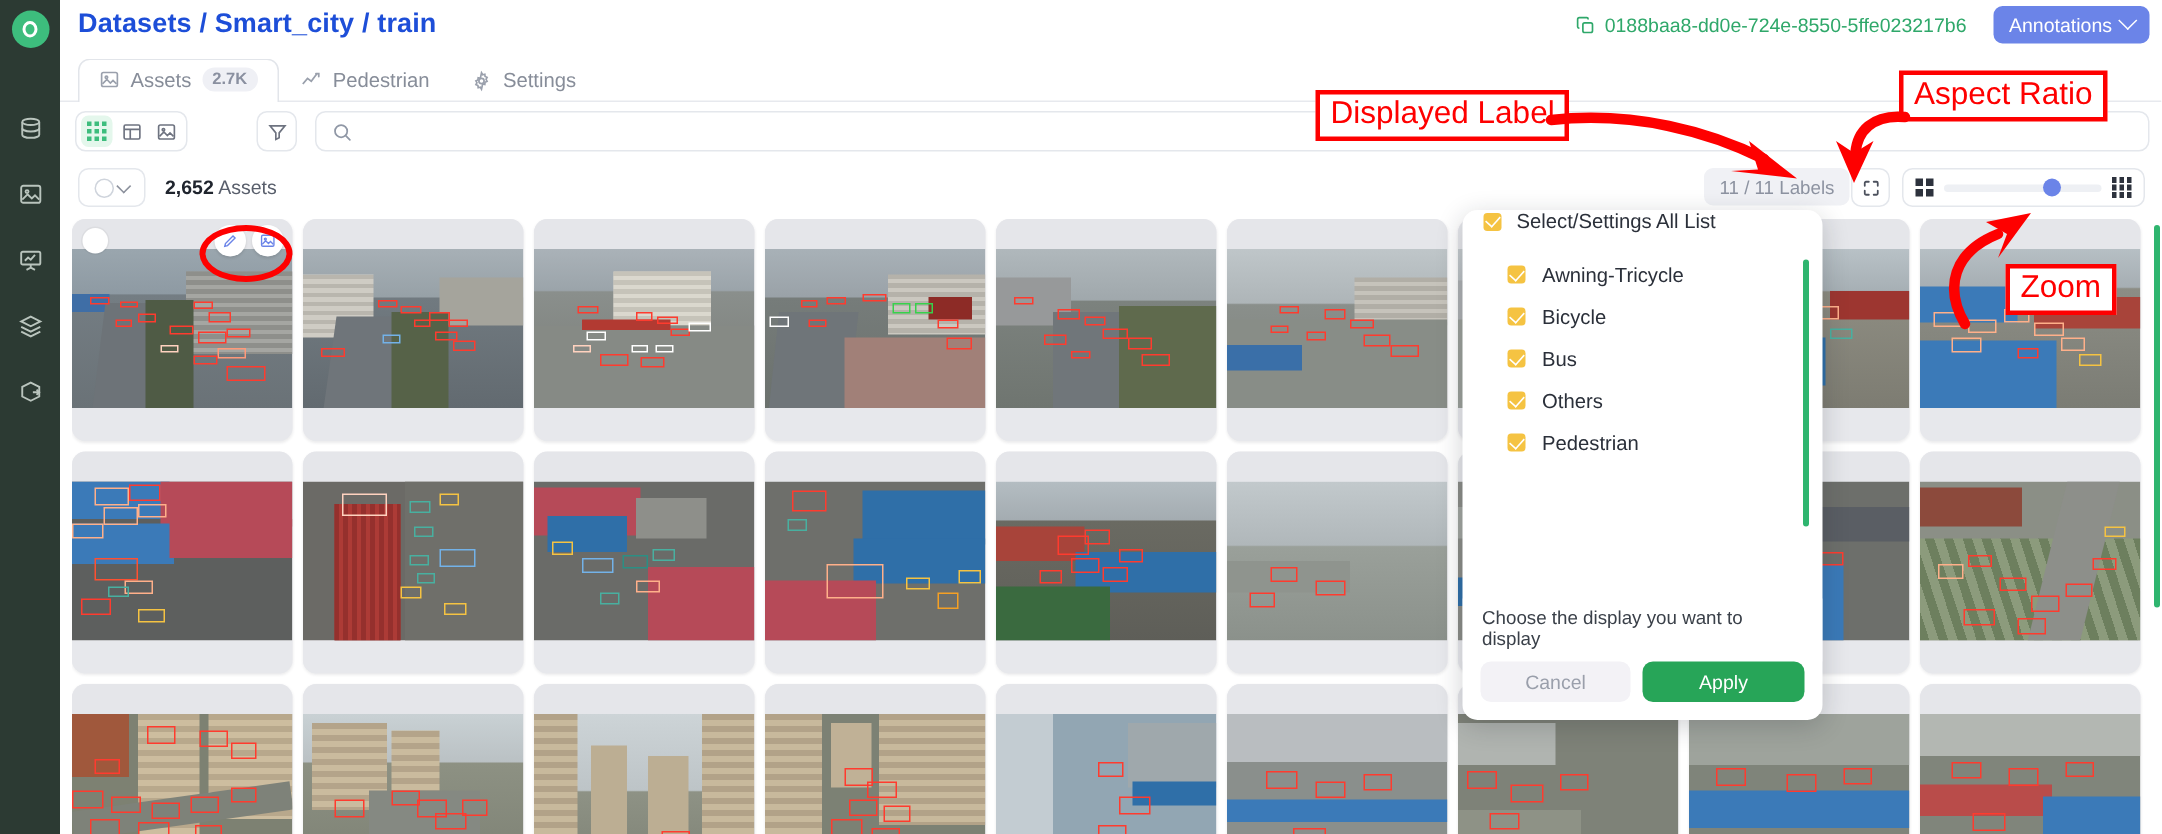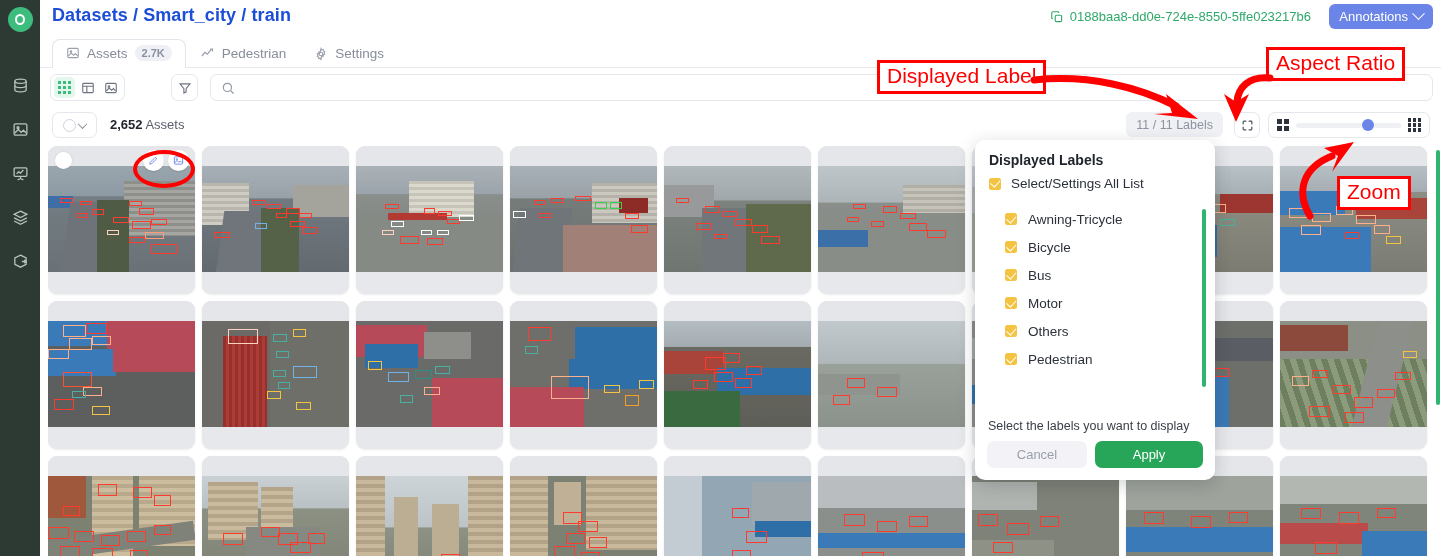--- a/index.html
+++ b/index.html
@@ -114,21 +114,21 @@
     border: 1px solid #e4e7ec; border-radius: 7px; background: #fff;
     display: flex; align-items: center; justify-content: center; gap: 3px; cursor: pointer;
   }
   .selbox .ck { width: 13px; height: 13px; border: 1.4px solid #cfd4dc; border-radius: 50%; }
   .selbox .dn { width: 7px; height: 7px; border-right: 1.4px solid #8b909c; border-bottom: 1.4px solid #8b909c;
                 transform: rotate(45deg) translate(-1px,-1px); }
   .cnt { position: absolute; left: 70px; top: 9px; font-size: 13px; color: #585e6b; }
   .cnt b { color: #20252e; font-weight: 700; }
 
   .lblbtn {
-    position: absolute; right: 218px; top: 4px; height: 25px; padding: 0 10px;
+    position: absolute; right: 208px; top: 4px; height: 25px; padding: 0 10px;
     background: #f0f1f5; border-radius: 6px; color: #8d93a1; font-size: 12.5px;
     display: flex; align-items: center; cursor: pointer; white-space: nowrap;
   }
   .fsbtn {
     position: absolute; right: 181px; top: 4px; width: 26px; height: 26px;
     border: 1px solid #e4e7ec; border-radius: 7px; background: #fff;
     display: flex; align-items: center; justify-content: center; cursor: pointer; color: #4c515d;
   }
   .zoomctl {
     position: absolute; right: 11px; top: 4px; height: 26px; width: 162px;
@@ -896,55 +896,50 @@
       </div>
     </div>
 
     <div class="vsb">
         <i></i>
       </div>
 
   </div>
 
   <div class="dd">
-    <h4>Displayed Labels</h4>
     <div class="ddall">
       <i class="cb"></i>
       <span class="lbl">Select/Settings All List</span>
     </div>
     <div class="ddlist">
       <div class="inner">
         <div class="ddrow">
           <i class="cb"></i>
           <span class="lbl">Awning-Tricycle</span>
         </div>
         <div class="ddrow">
           <i class="cb"></i>
           <span class="lbl">Bicycle</span>
         </div>
         <div class="ddrow">
           <i class="cb"></i>
           <span class="lbl">Bus</span>
         </div>
         <div class="ddrow">
           <i class="cb"></i>
-          <span class="lbl">Motor</span>
-        </div>
-        <div class="ddrow">
-          <i class="cb"></i>
           <span class="lbl">Others</span>
         </div>
         <div class="ddrow">
           <i class="cb"></i>
           <span class="lbl">Pedestrian</span>
         </div>
       </div>
       <div class="ddsb"></div>
     </div>
-    <div class="ddhint">Select the labels you want to display</div>
+    <div class="ddhint">Choose the display you want to display</div>
     <div class="ddbtns">
       <button class="btn-cancel">Cancel</button>
       <button class="btn-apply">Apply</button>
     </div>
   </div>
 
   <div class="ann" style="left:877px;top:60px;">
     <div class="ann-lbl">Displayed Label</div>
   </div>
   <svg class="arrow" style="left:1030px;top:62px;width:190px;height:55px" viewBox="0 0 190 55">

